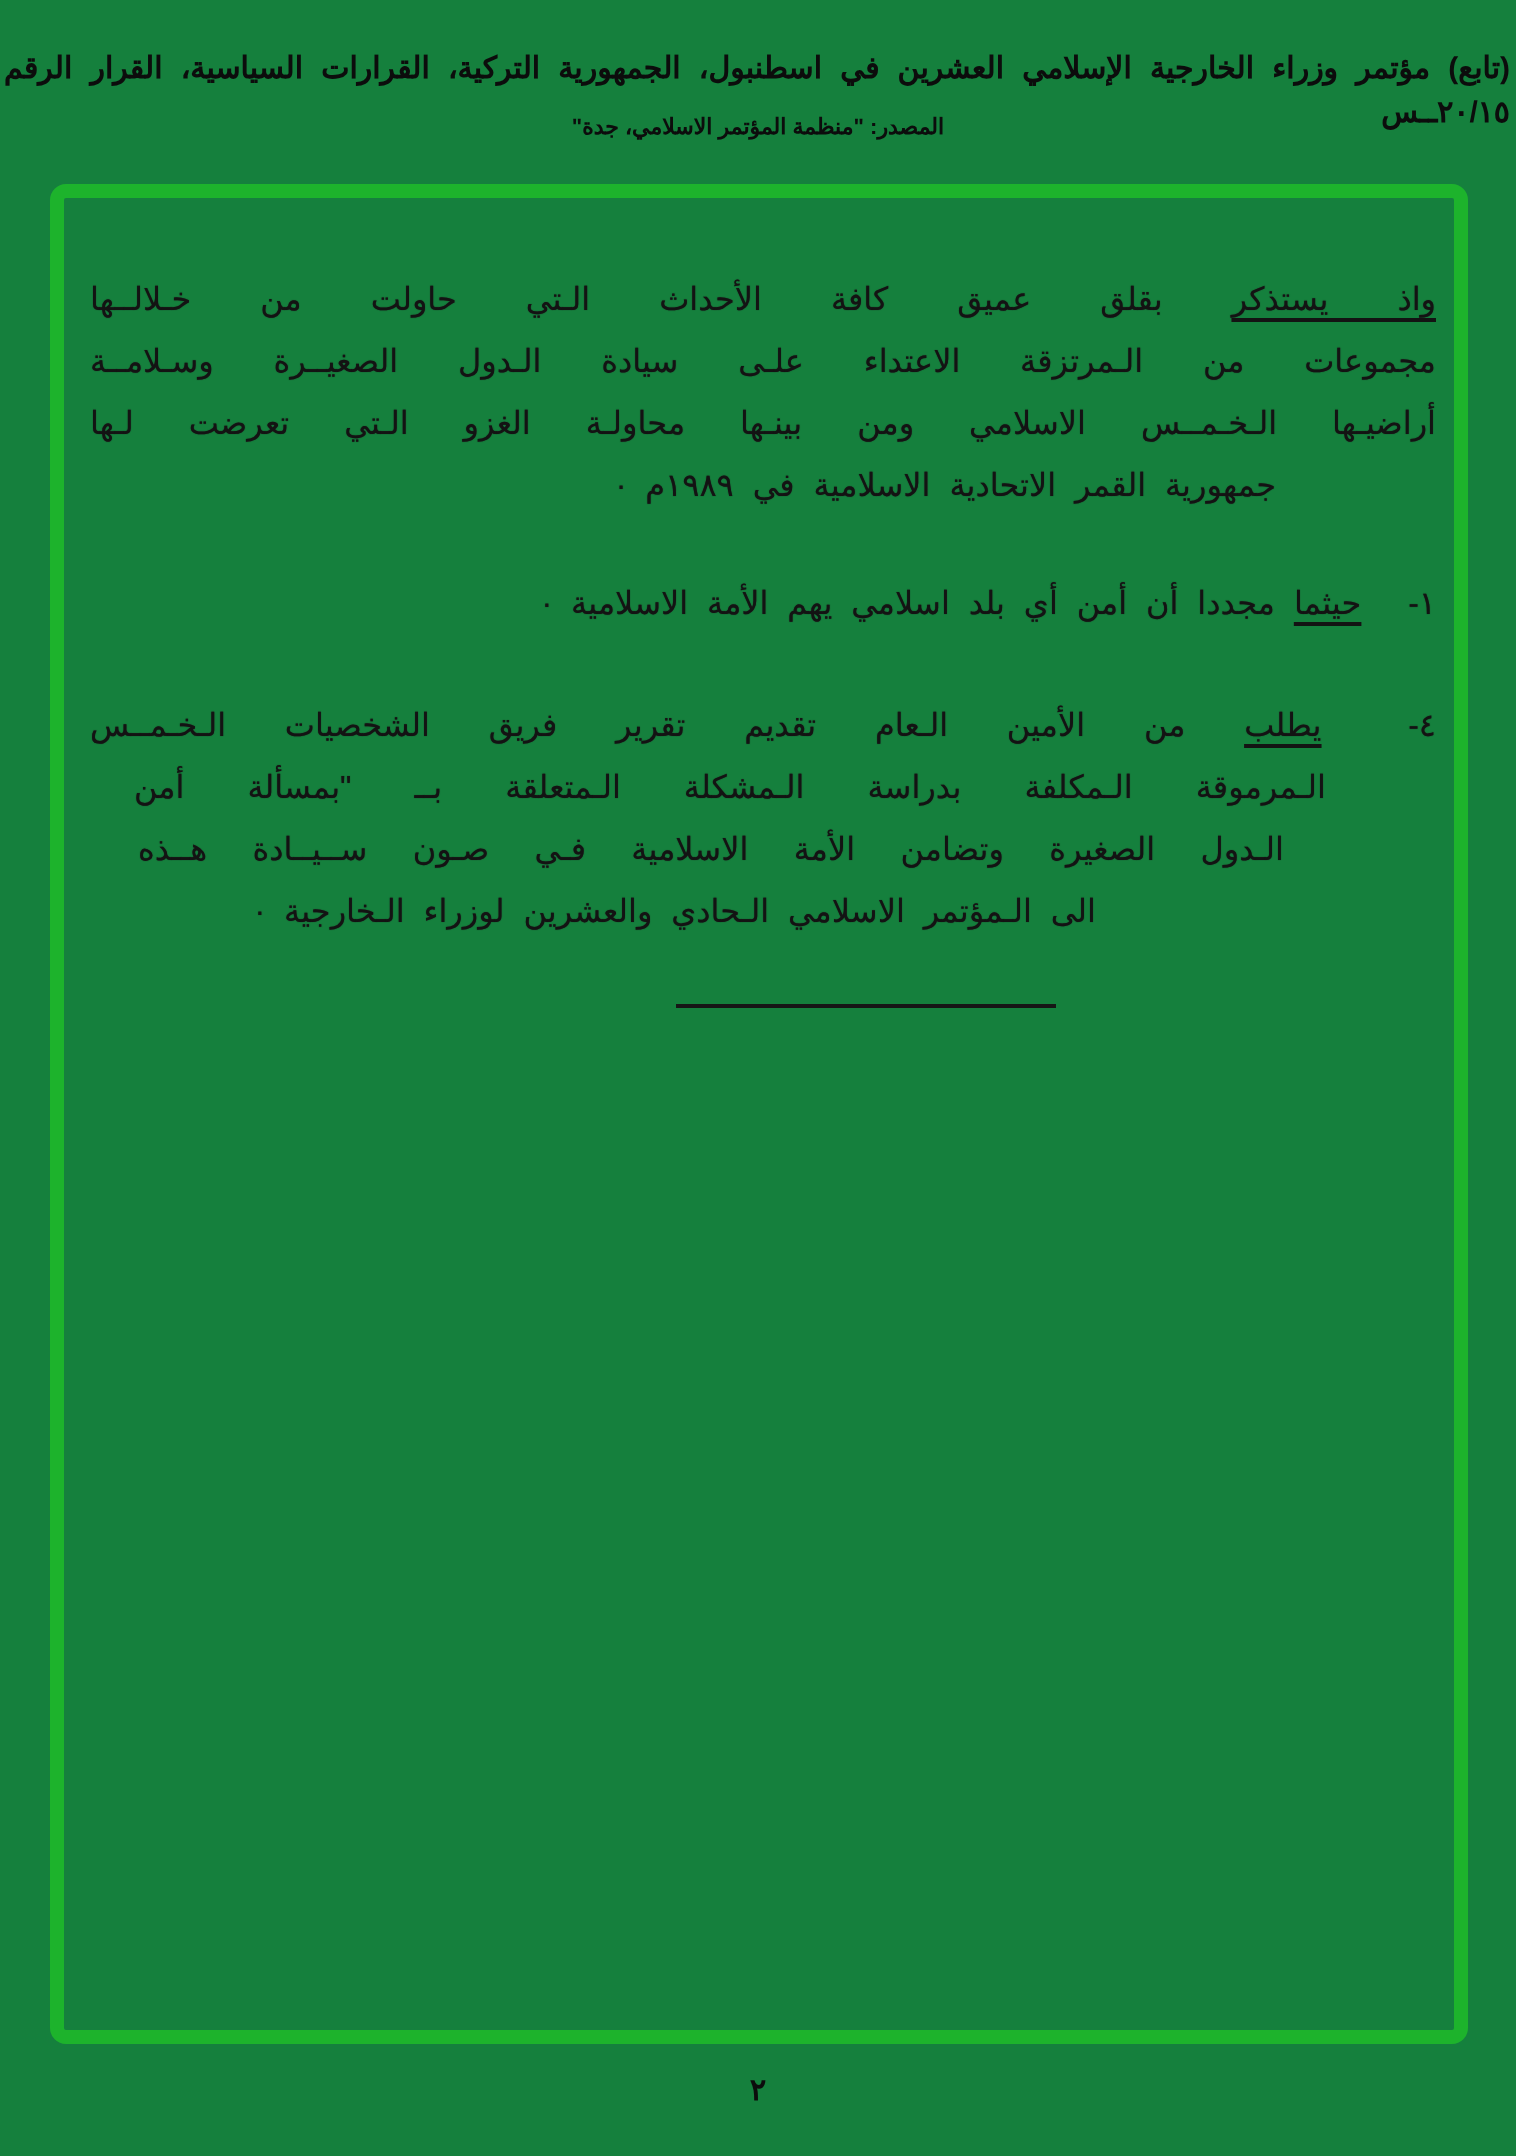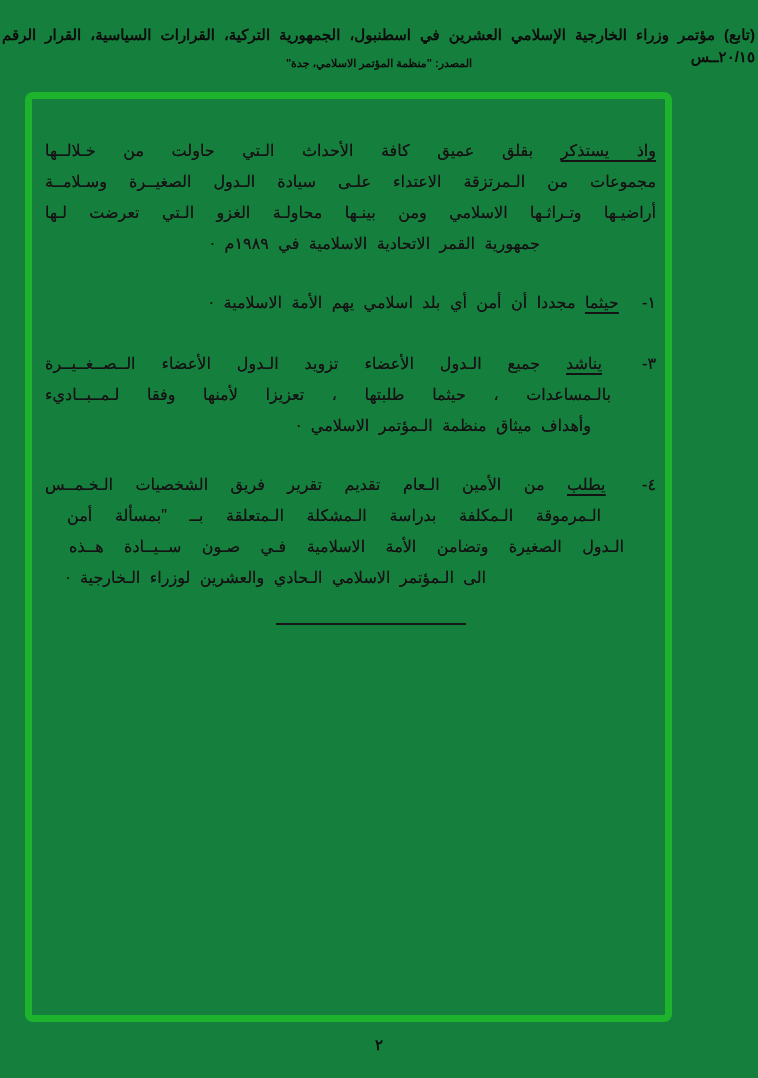--- a/index.html
+++ b/index.html
@@ -13,43 +13,43 @@
     direction:rtl;font-weight:bold;font-size:15px;line-height:22px;
     text-align:justify;text-align-last:justify;
     color:#0c0c0c;
   }
   .hdr2{
     position:absolute;top:57px;left:0;right:0;
     direction:rtl;text-align:center;font-weight:bold;font-size:11px;color:#0c0c0c;
   }
   
   .frame{
-    position:absolute;left:25px;top:92px;width:647px;height:930px;
+    position:absolute;left:25px;top:92px;width:709px;height:930px;
     box-sizing:border-box;border:7px solid var(--frame-green,#1db32c);border-radius:8px;
     padding:36px 9px 0 13px;direction:rtl;
   }
   
   .ln{
     font-size:16px;line-height:31px;word-spacing:5px;
     text-align:right;color:#131313;text-shadow:0 0 .5px #222;
   }
   .j{text-align:justify;text-align-last:justify;}
   .u{text-decoration:underline;text-underline-offset:4px;text-decoration-thickness:1.5px;}
   .num{margin-left:14px;}
   .blk{margin-bottom:28px;}
   .mb30{margin-bottom:30px;}
   
   .mr75{margin-right:75px;}
   .mr65{margin-right:65px;}
   .mr45{margin-right:45px;}
   .mr55{margin-right:55px;}
-  .mr68{margin-right:32px;}
+  .mr68{margin-right:76px;}
   .mr50{margin-right:50px;}
   .mr170{margin-right:170px;text-align:right;}
-  .mr180{margin-right:116px;}
+  .mr180{margin-right:80px;}
   .mr270{margin-right:270px;}
   .ml22{margin-left:22px;}
   .ml24{margin-left:24px;}
   .sep{
     width:190px;height:2px;background:#161616;
     margin:30px 190px 0 auto;
   }
   .pagenum{
     position:absolute;top:1036px;left:0;right:0;
     text-align:center;font-weight:bold;font-size:15px;color:#0c0c0c;
@@ -63,39 +63,32 @@
   <div class="hdr1">(تابع) مؤتمر وزراء الخارجية الإسلامي العشرين في اسطنبول، الجمهورية التركية، القرارات السياسية، القرار الرقم ٢٠/١٥ــس</div>
   <div class="hdr2">المصدر: "منظمة المؤتمر الاسلامي، جدة"</div>
 
   <div class="frame">
 
     <div class="blk">
       <div class="ln j">
         <span class="u">واذ يستذكر</span> <span>بقلق عميق كافة الأحداث الـتي حاولت من خـلالــها</span>
       </div>
       <div class="ln j">مجموعات من الـمرتزقة الاعتداء علـى سيادة الـدول الصغيــرة وسـلامــة</div>
-      <div class="ln j">أراضيـها وتـراثـها الاسلامي ومن بينـها محاولـة الغزو الـتي تعرضت لـها</div>
+      <div class="ln j">أراضيـها الـخـمــس الاسلامي ومن بينـها محاولـة الغزو الـتي تعرضت لـها</div>
       <div class="ln mr180">جمهورية القمر الاتحادية الاسلامية في ١٩٨٩م ·</div>
     </div>
 
 
     <div class="blk mb30">
       <div class="ln">
         <span class="num">١-</span> <span class="u">حيثما</span> <span>مجددا أن أمن أي بلد اسلامي يهم الأمة الاسلامية ·</span>
       </div>
     </div>
 
 
-    <div class="blk">
-      <div class="ln j">
-        <span class="num">٣-</span> <span class="u">يناشد</span> <span>جميع الـدول الأعضاء تزويد الـدول الأعضاء الــصــغــيــرة</span>
-      </div>
-      <div class="ln j mr45">بالـمساعدات ، حيثما طلبتها ، تعزيزا لأمنها وفقا لـمــبــاديء</div>
-      <div class="ln mr65">وأهداف ميثاق منظمة الـمؤتمر الاسلامي ·</div>
-    </div>
 
     <div class="blk">
       <div class="ln j">
         <span class="num">٤-</span> <span class="u">يطلب</span> <span>من الأمين الـعام تقديم تقرير فريق الشخصيات الـخـمــس</span>
       </div>
       <div class="ln j mr55 ml22">الـمرموقة الـمكلفة بدراسة الـمشكلة الـمتعلقة بــ "بمسألة أمن</div>
       <div class="ln j mr68 ml24">الـدول الصغيرة وتضامن الأمة الاسلامية فـي صـون ســيــادة هــذه</div>
       <div class="ln mr170">الى الـمؤتمر الاسلامي الـحادي والعشرين لوزراء الـخارجية ·</div>
     </div>
 

